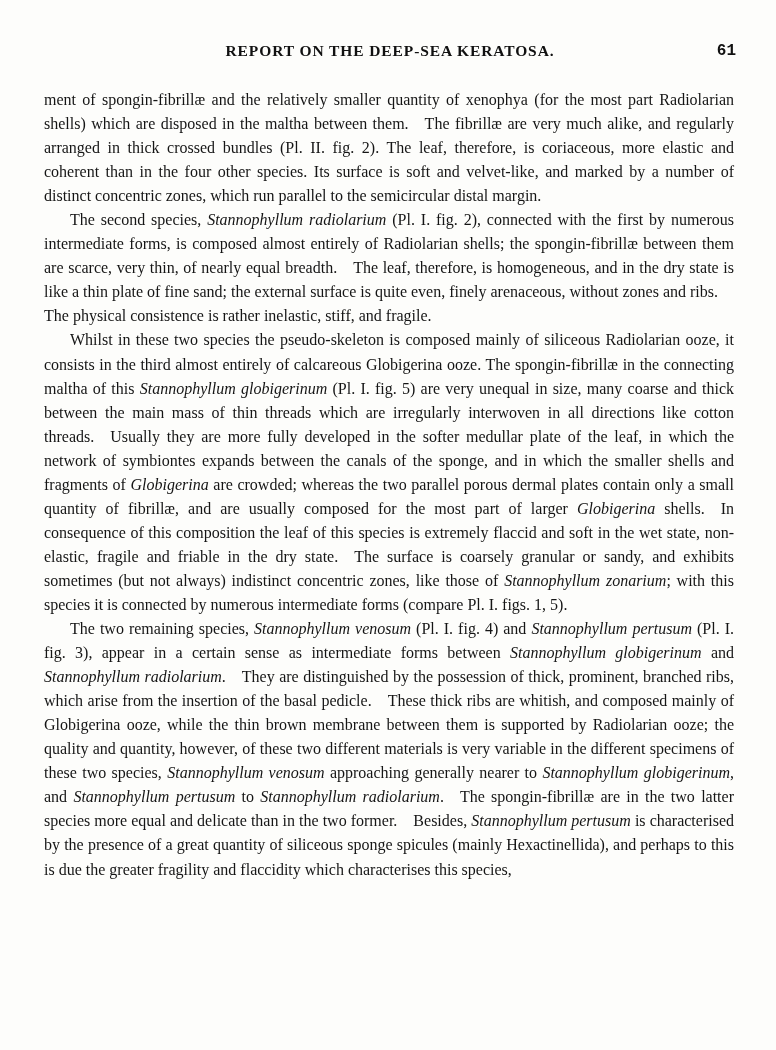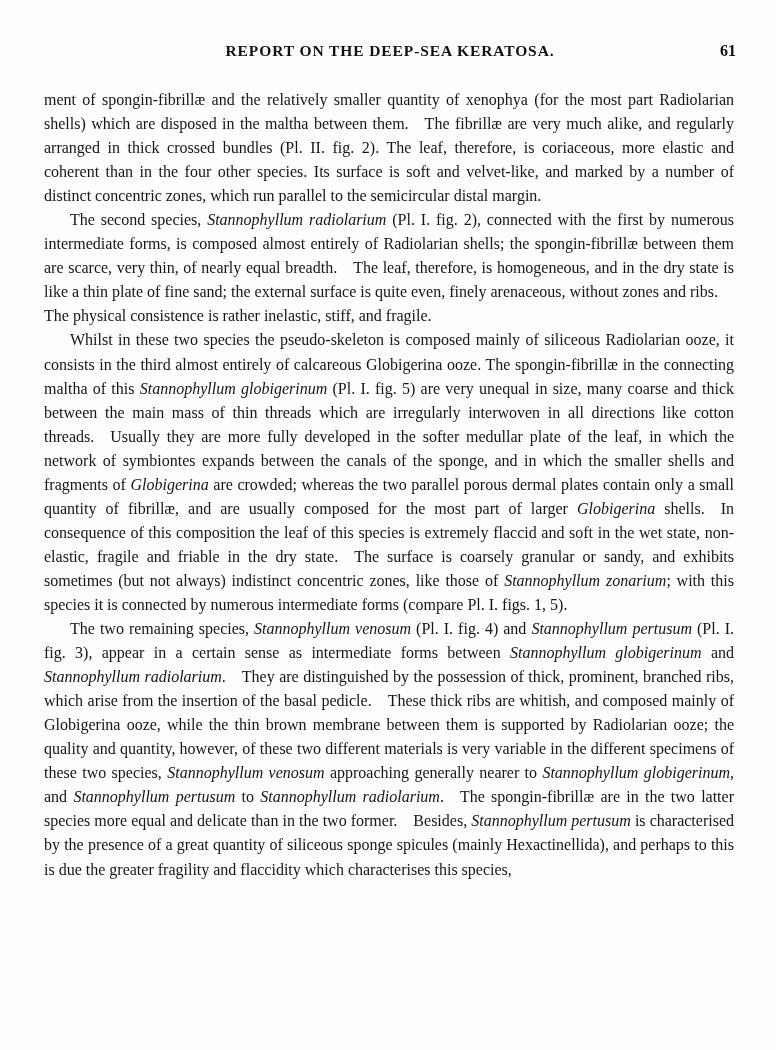--- a/index.html
+++ b/index.html
@@ -41,20 +41,21 @@
     font-weight: 700;
     padding-left: 44px;
     color: #111;
   }
   .page-number {
     width: 44px;
     text-align: right;
     font-size: 16px;
     font-weight: 700;
     color: #111;
+    font-family: Liberation Mono, monospace;
   }
   .body-text {
     position: absolute;
     left: 44px;
     top: 88px;
     width: 690px;
     font-size: 16px;
     line-height: 24.05px;
     text-align: justify;
     text-justify: inter-word;

